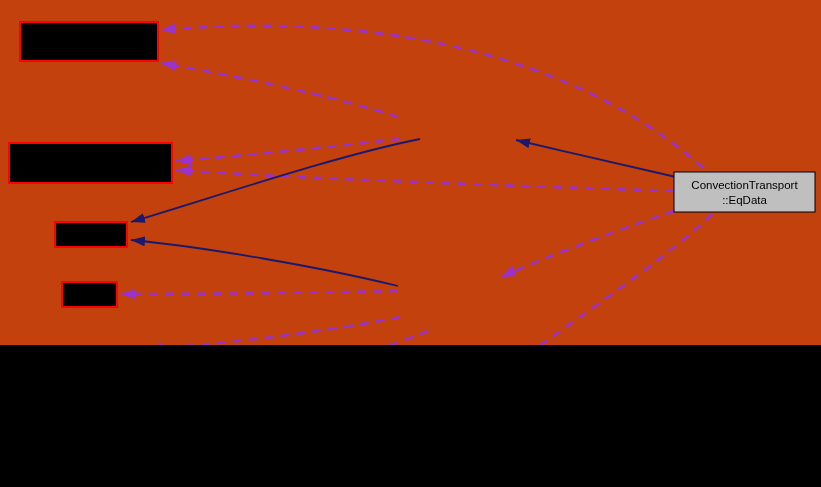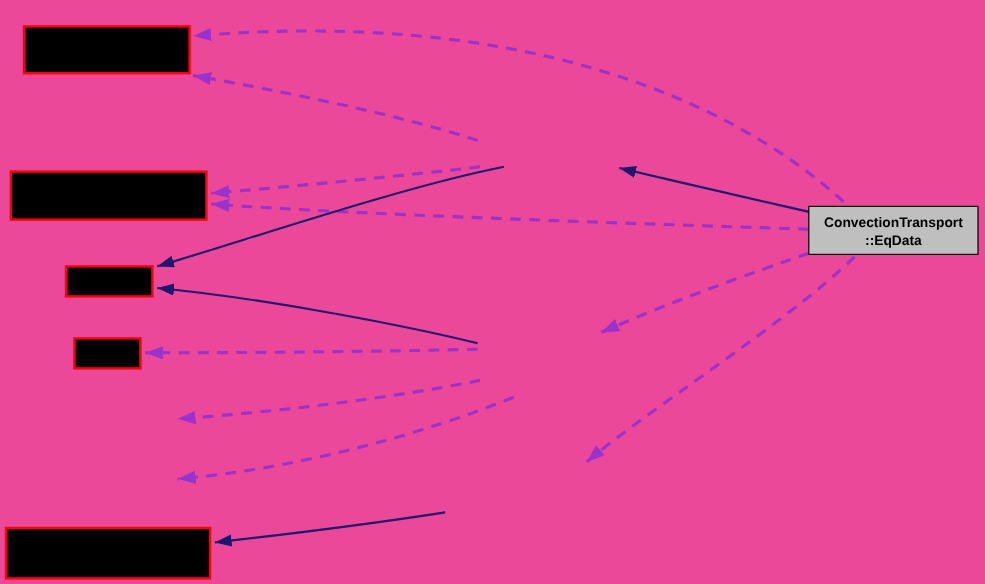--- a/index.html
+++ b/index.html
@@ -3,25 +3,24 @@
 <meta charset="utf-8">
 <style>
   html, body {
     margin: 0;
     padding: 0;
     background: #000000;
   }
   #stage {
     position: relative;
     width: 821px;
-    height: 487px;
-    background: #ec4899;
+    height: 345px;
+    background: #c2410c;
     overflow: hidden;
     font-family: "Liberation Sans", "DejaVu Sans", sans-serif;
-    font-weight: bold;
   }
   svg { display: block; }
   .class-box {
     fill: #000000;
     stroke: #ff0000;
     stroke-width: 2;
     cursor: pointer;
   }
   .main-node-rect {
     fill: #bfbfbf;

